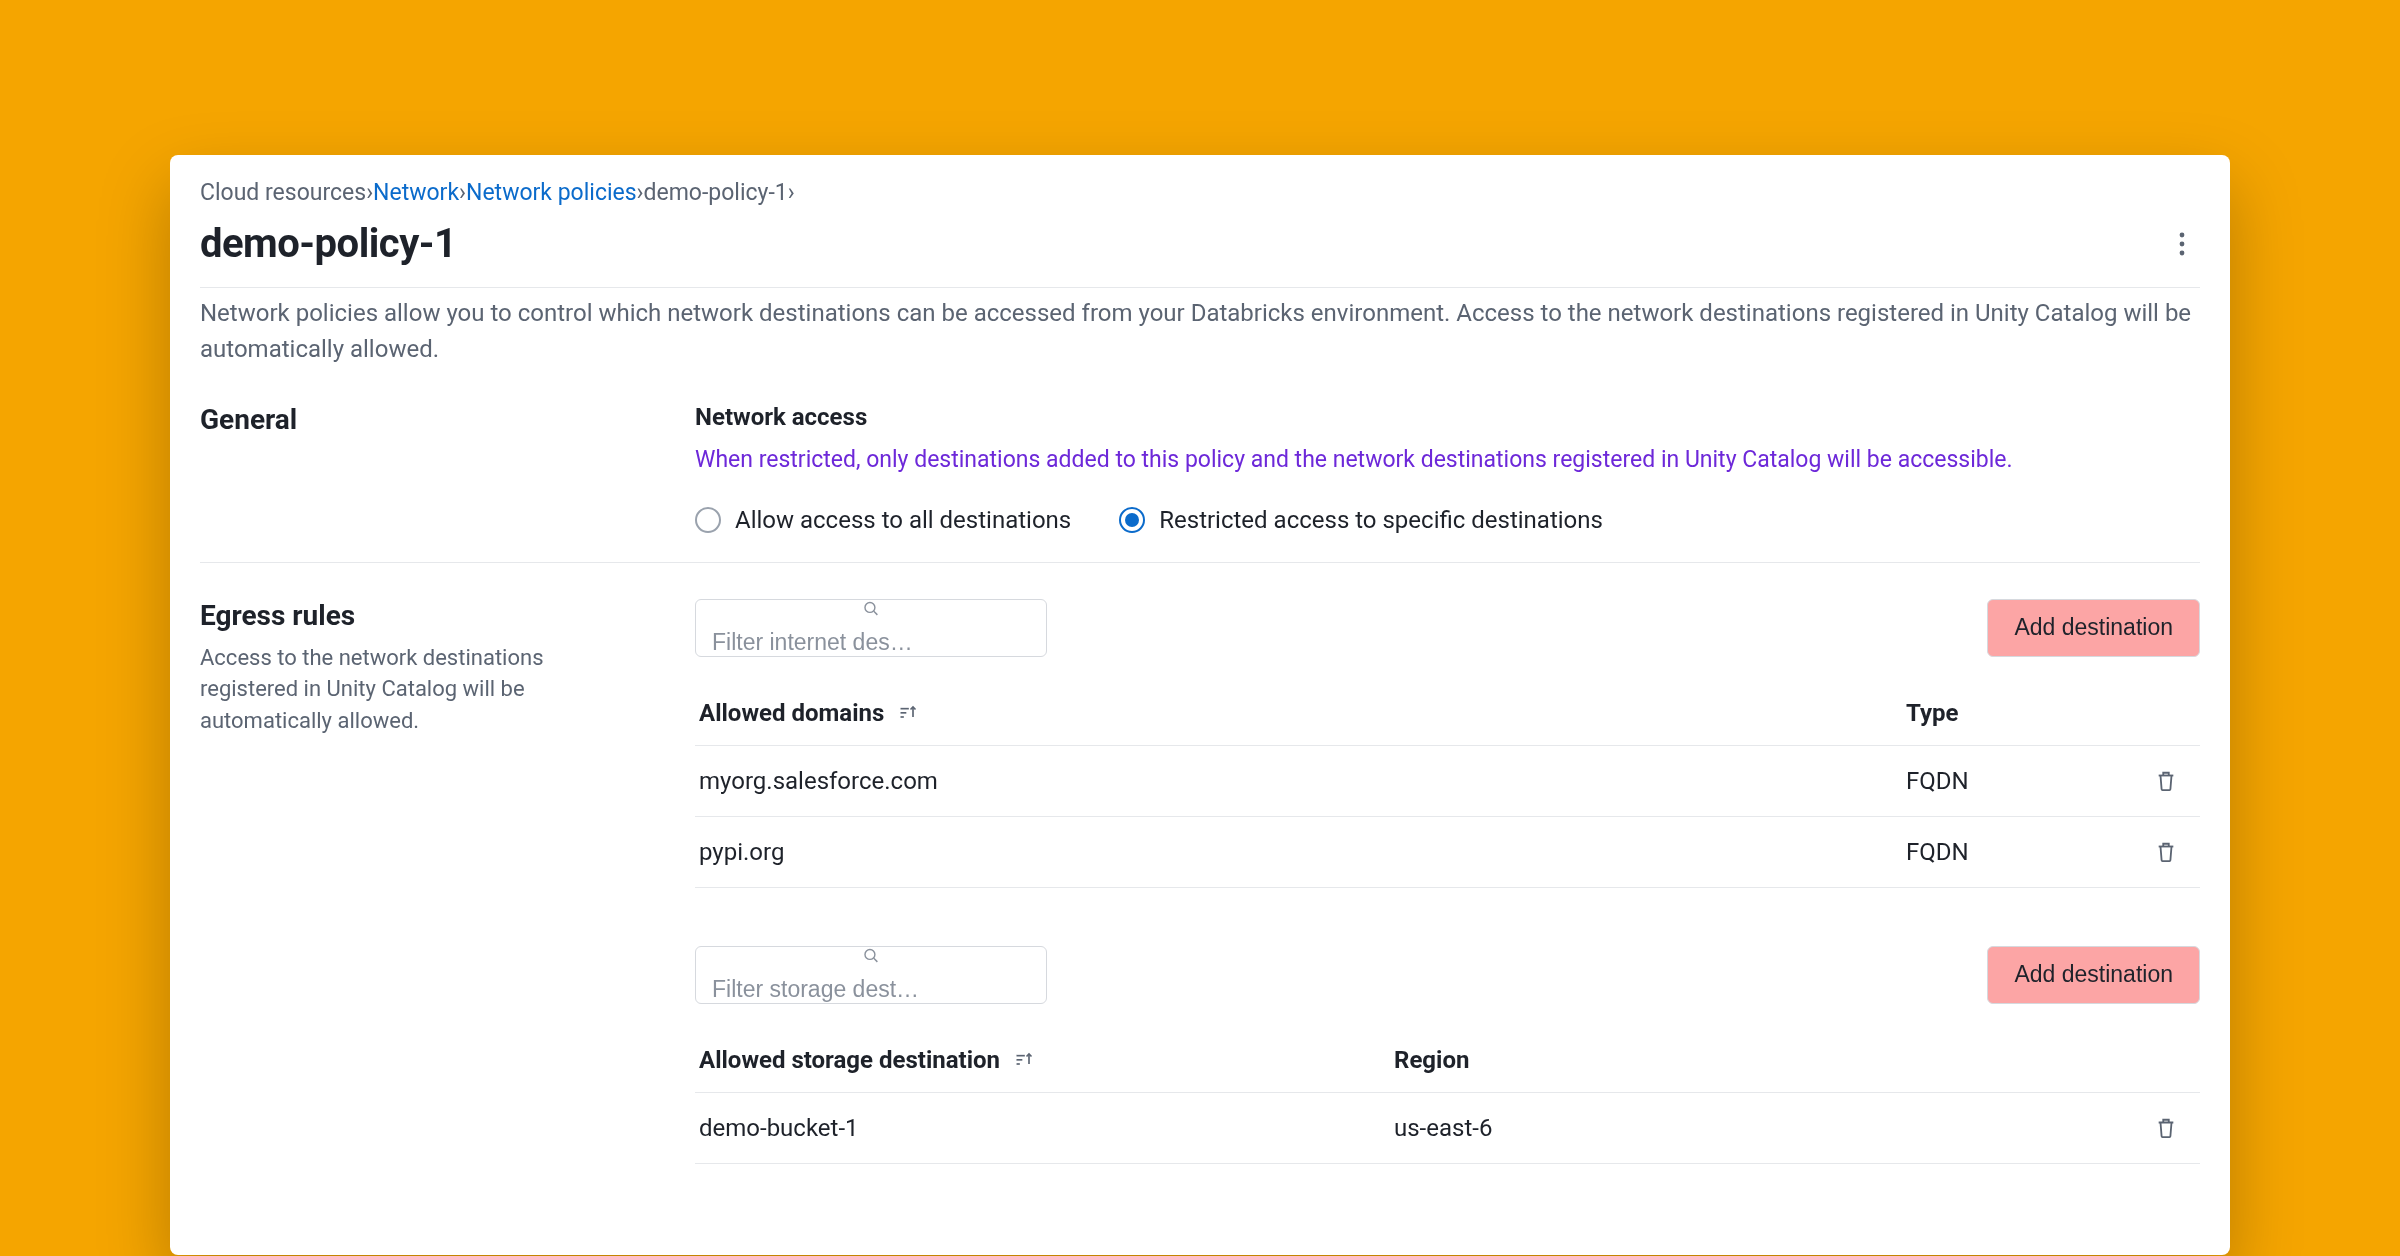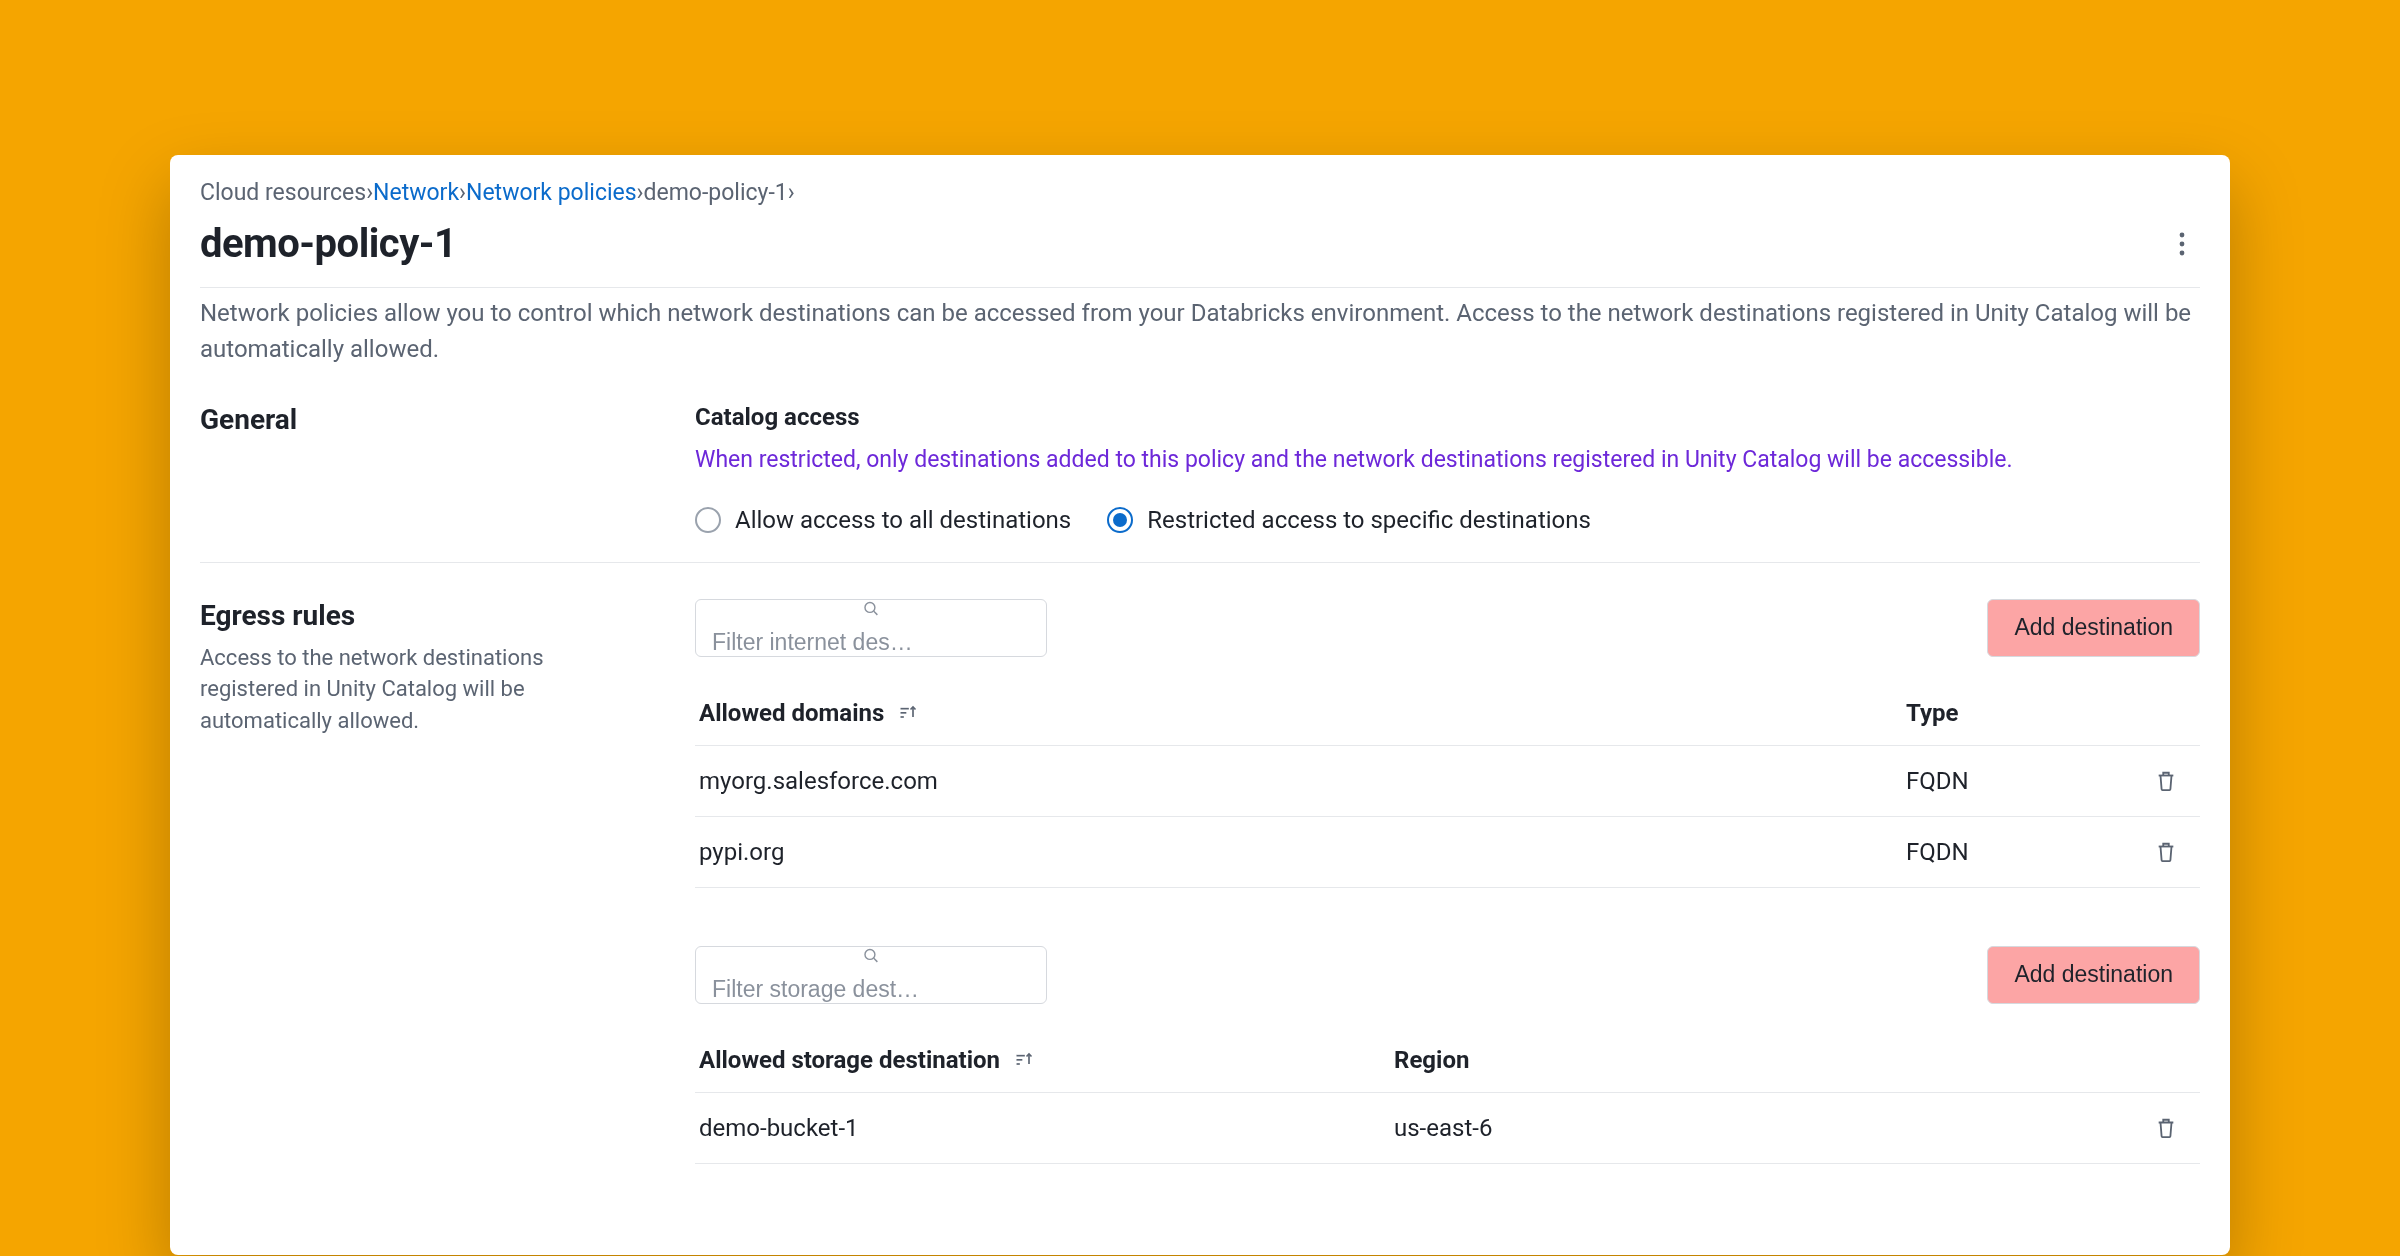--- a/index.html
+++ b/index.html
@@ -57,21 +57,21 @@
   }
   .section.bordered { border-bottom: 1px solid #e6e8eb; }
   .section .left-col { width: 495px; flex-shrink: 0; }
   .section .left-col h2 { font-size: 28px; font-weight: 700; }
   .section .left-col .sub {
     margin-top: 10px; font-size: 22px; line-height: 1.45; color:#5b6472; max-width: 420px;
   }
   .section .right-col { flex: 1; }
   .field-title { font-size: 24px; font-weight: 700; }
   .field-help { margin-top: 12px; font-size: 23px; color:#6d28d9; line-height:1.5; }
-  .radio-row { margin-top: 28px; display:flex; gap:36px; align-items:center; }
+  .radio-row { margin-top: 28px; display:flex; gap:48px; align-items:center; }
   .radio-item { display:flex; align-items:center; gap:14px; font-size:24px; cursor:pointer; }
   .radio {
     width: 26px; height: 26px; border-radius: 50%;
     border: 2px solid #9aa2ad; display:inline-flex; align-items:center; justify-content:center;
   }
   .radio.checked { border-color: #0b6bcb; }
   .radio.checked::after {
     content:""; width:14px; height:14px; background:#0b6bcb; border-radius:50%;
   }
   .toolbar-row { display:flex; align-items:center; justify-content:space-between; }
@@ -140,21 +140,21 @@
     </div>
   </div>
 
   <p class="description">Network policies allow you to control which network destinations can be accessed from your Databricks environment. Access to the network destinations registered in Unity Catalog will be automatically allowed.</p>
 
   <div class="section bordered">
     <div class="left-col">
       <h2>General</h2>
     </div>
     <div class="right-col">
-      <div class="field-title">Catalog access</div>
+      <div class="field-title">Network access</div>
       <div class="field-help">When restricted, only destinations added to this policy and the network destinations registered in Unity Catalog will be accessible.</div>
       <div class="radio-row">
         <label class="radio-item">
           <span class="radio"></span>
           <span>Allow access to all destinations</span>
         </label>
         <label class="radio-item">
           <span class="radio checked"></span>
           <span>Restricted access to specific destinations</span>
         </label>

